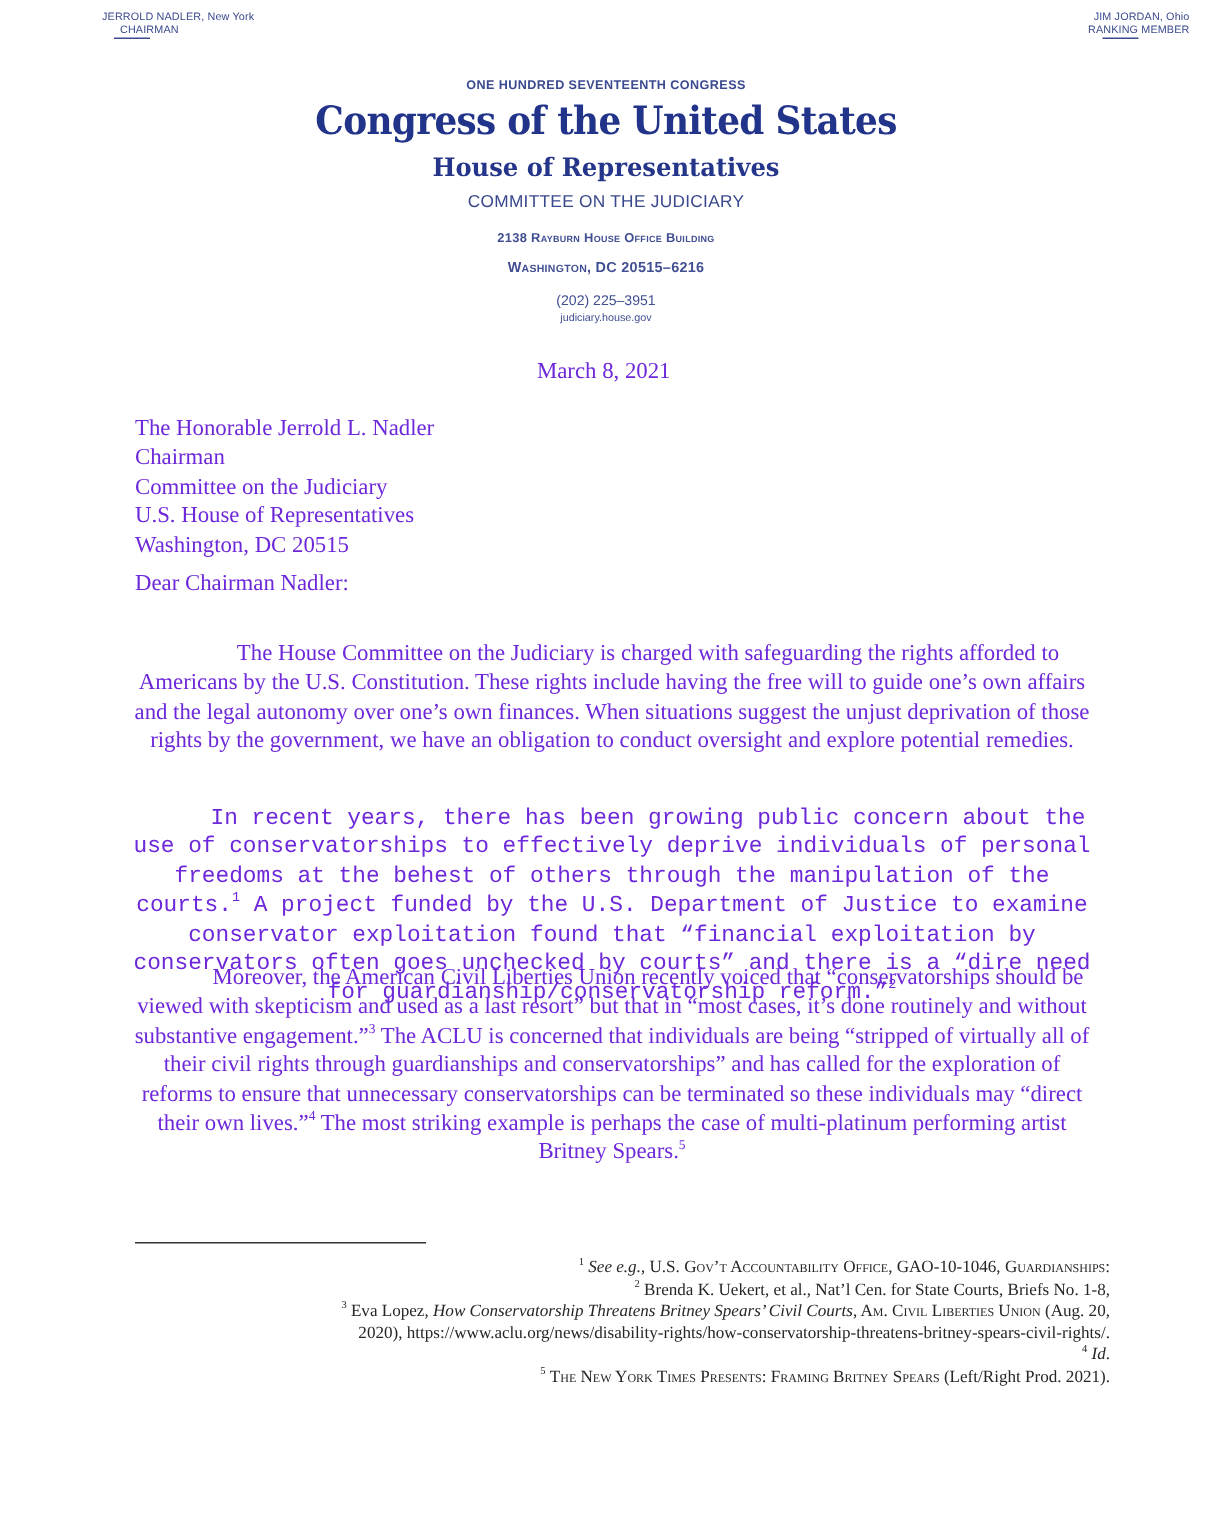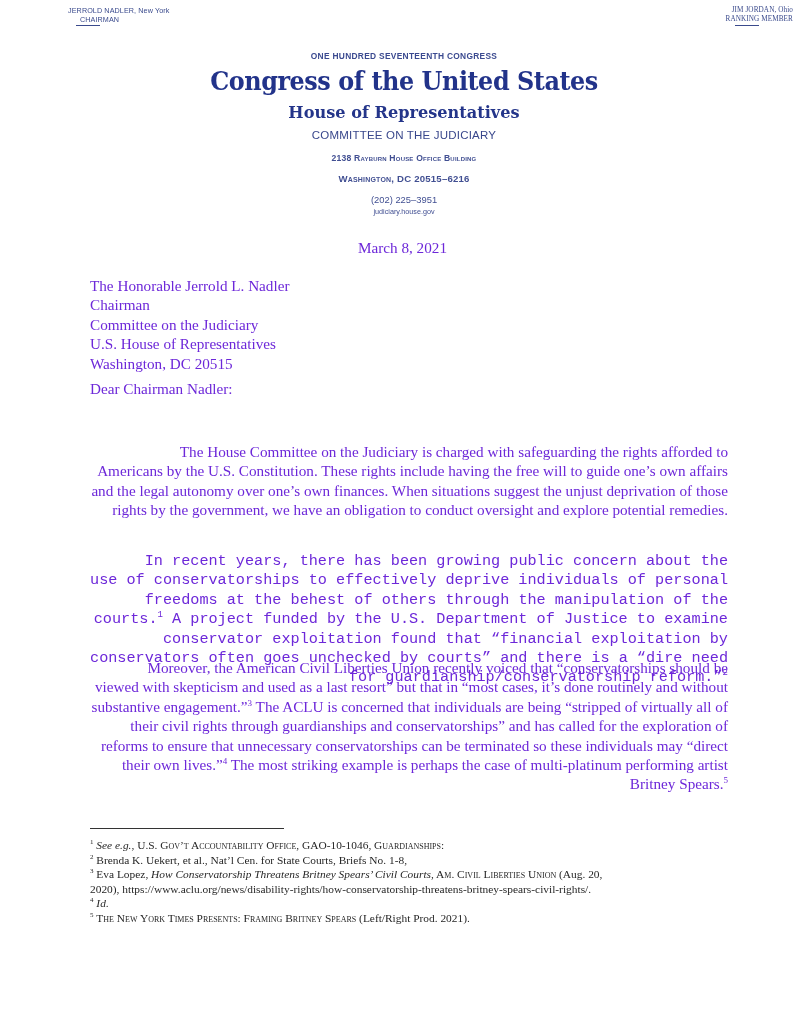--- a/index.html
+++ b/index.html
@@ -7,21 +7,21 @@
       width: 808px; height: 1024px; position: relative; overflow: hidden;
       font-family: "Liberation Serif", serif; color: #1f1f1f;
     }
     .abs { position: absolute; }
     .sans { font-family: "Liberation Sans", sans-serif; }
 
     
     .corner { font-size: 7.2px; color: #3a4a8c; line-height: 9px; letter-spacing: 0.1px; }
     .corner-left { left: 24px; top: 6px; margin-left: 44px; }
     .corner-left .role { padding-left: 12px; }
-    .corner-right { left: 703px; top: 6px; text-align: right; width: 90px; font-family: Liberation Serif, serif; }
+    .corner-right { left: 703px; top: 6px; text-align: right; width: 90px; }
     .small-rule { position: absolute; height: 1.2px; background: #3a4a8c; }
 
     
     .lh { left: 0; width: 808px; text-align: center; color: #2b3a86; }
     .lh-congress-num { top: 51px; font-size: 8.4px; font-weight: bold; letter-spacing: 0.3px; color: #3b4a90; }
     .lh-title {
       top: 66px; font-family: "DejaVu Serif", serif; font-weight: bold;
       font-size: 26px; letter-spacing: -0.5px; color: #22338a;
       transform: scaleX(0.92); transform-origin: 404px 0;
     }
@@ -33,30 +33,30 @@
     .lh-address { top: 153px; font-size: 8.6px; font-weight: bold; color: #414f92; font-variant: small-caps; letter-spacing: 0.2px; }
     .lh-city { top: 173px; font-size: 9.6px; font-weight: bold; color: #414f92; font-variant: small-caps; letter-spacing: 0.2px; }
     .lh-phone { top: 194px; font-size: 9.4px; color: #414f92; }
     .lh-web { top: 207px; font-size: 7.2px; color: #414f92; }
 
     
     .txt { font-size: 15.2px; line-height: 19.4px; color: #6d28d9; }
     .date { left: 358px; top: 238px; }
     .addr { left: 90px; top: 276px; }
     .salut { left: 90px; top: 379px; }
-    .para { left: 88px; width: 640px; text-align: right; margin-top: 16px; }
+    .para { left: 88px; width: 640px; text-align: center; }
     .para p { margin: 0; text-indent: 48px; }
     .p1 { top: 426px; }
     .p2 { top: 536px; font-family: Liberation Mono, monospace; }
     .p3 { top: 642px; }
     sup { font-size: 9px; line-height: 0; vertical-align: super; }
 
     
     .fn-rule { left: 90px; top: 828px; width: 194px; height: 1px; background: #333; }
-    .fns { left: 90px; top: 838px; width: 650px; font-size: 11.4px; line-height: 14.6px; color: #262626; }
+    .fns { left: 90px; top: 838px; width: 650px; font-size: 11.4px; line-height: 14.6px; color: #262626; text-align: right; }
     .fns div { white-space: nowrap; }
     .fns sup { font-size: 7px; }
     .sc { font-variant: small-caps; }
     .it { font-style: italic; }
   </style>
 </head>
 <body>
 
 <div class="abs corner corner-left sans">
   <div>JERROLD NADLER, New York</div>

